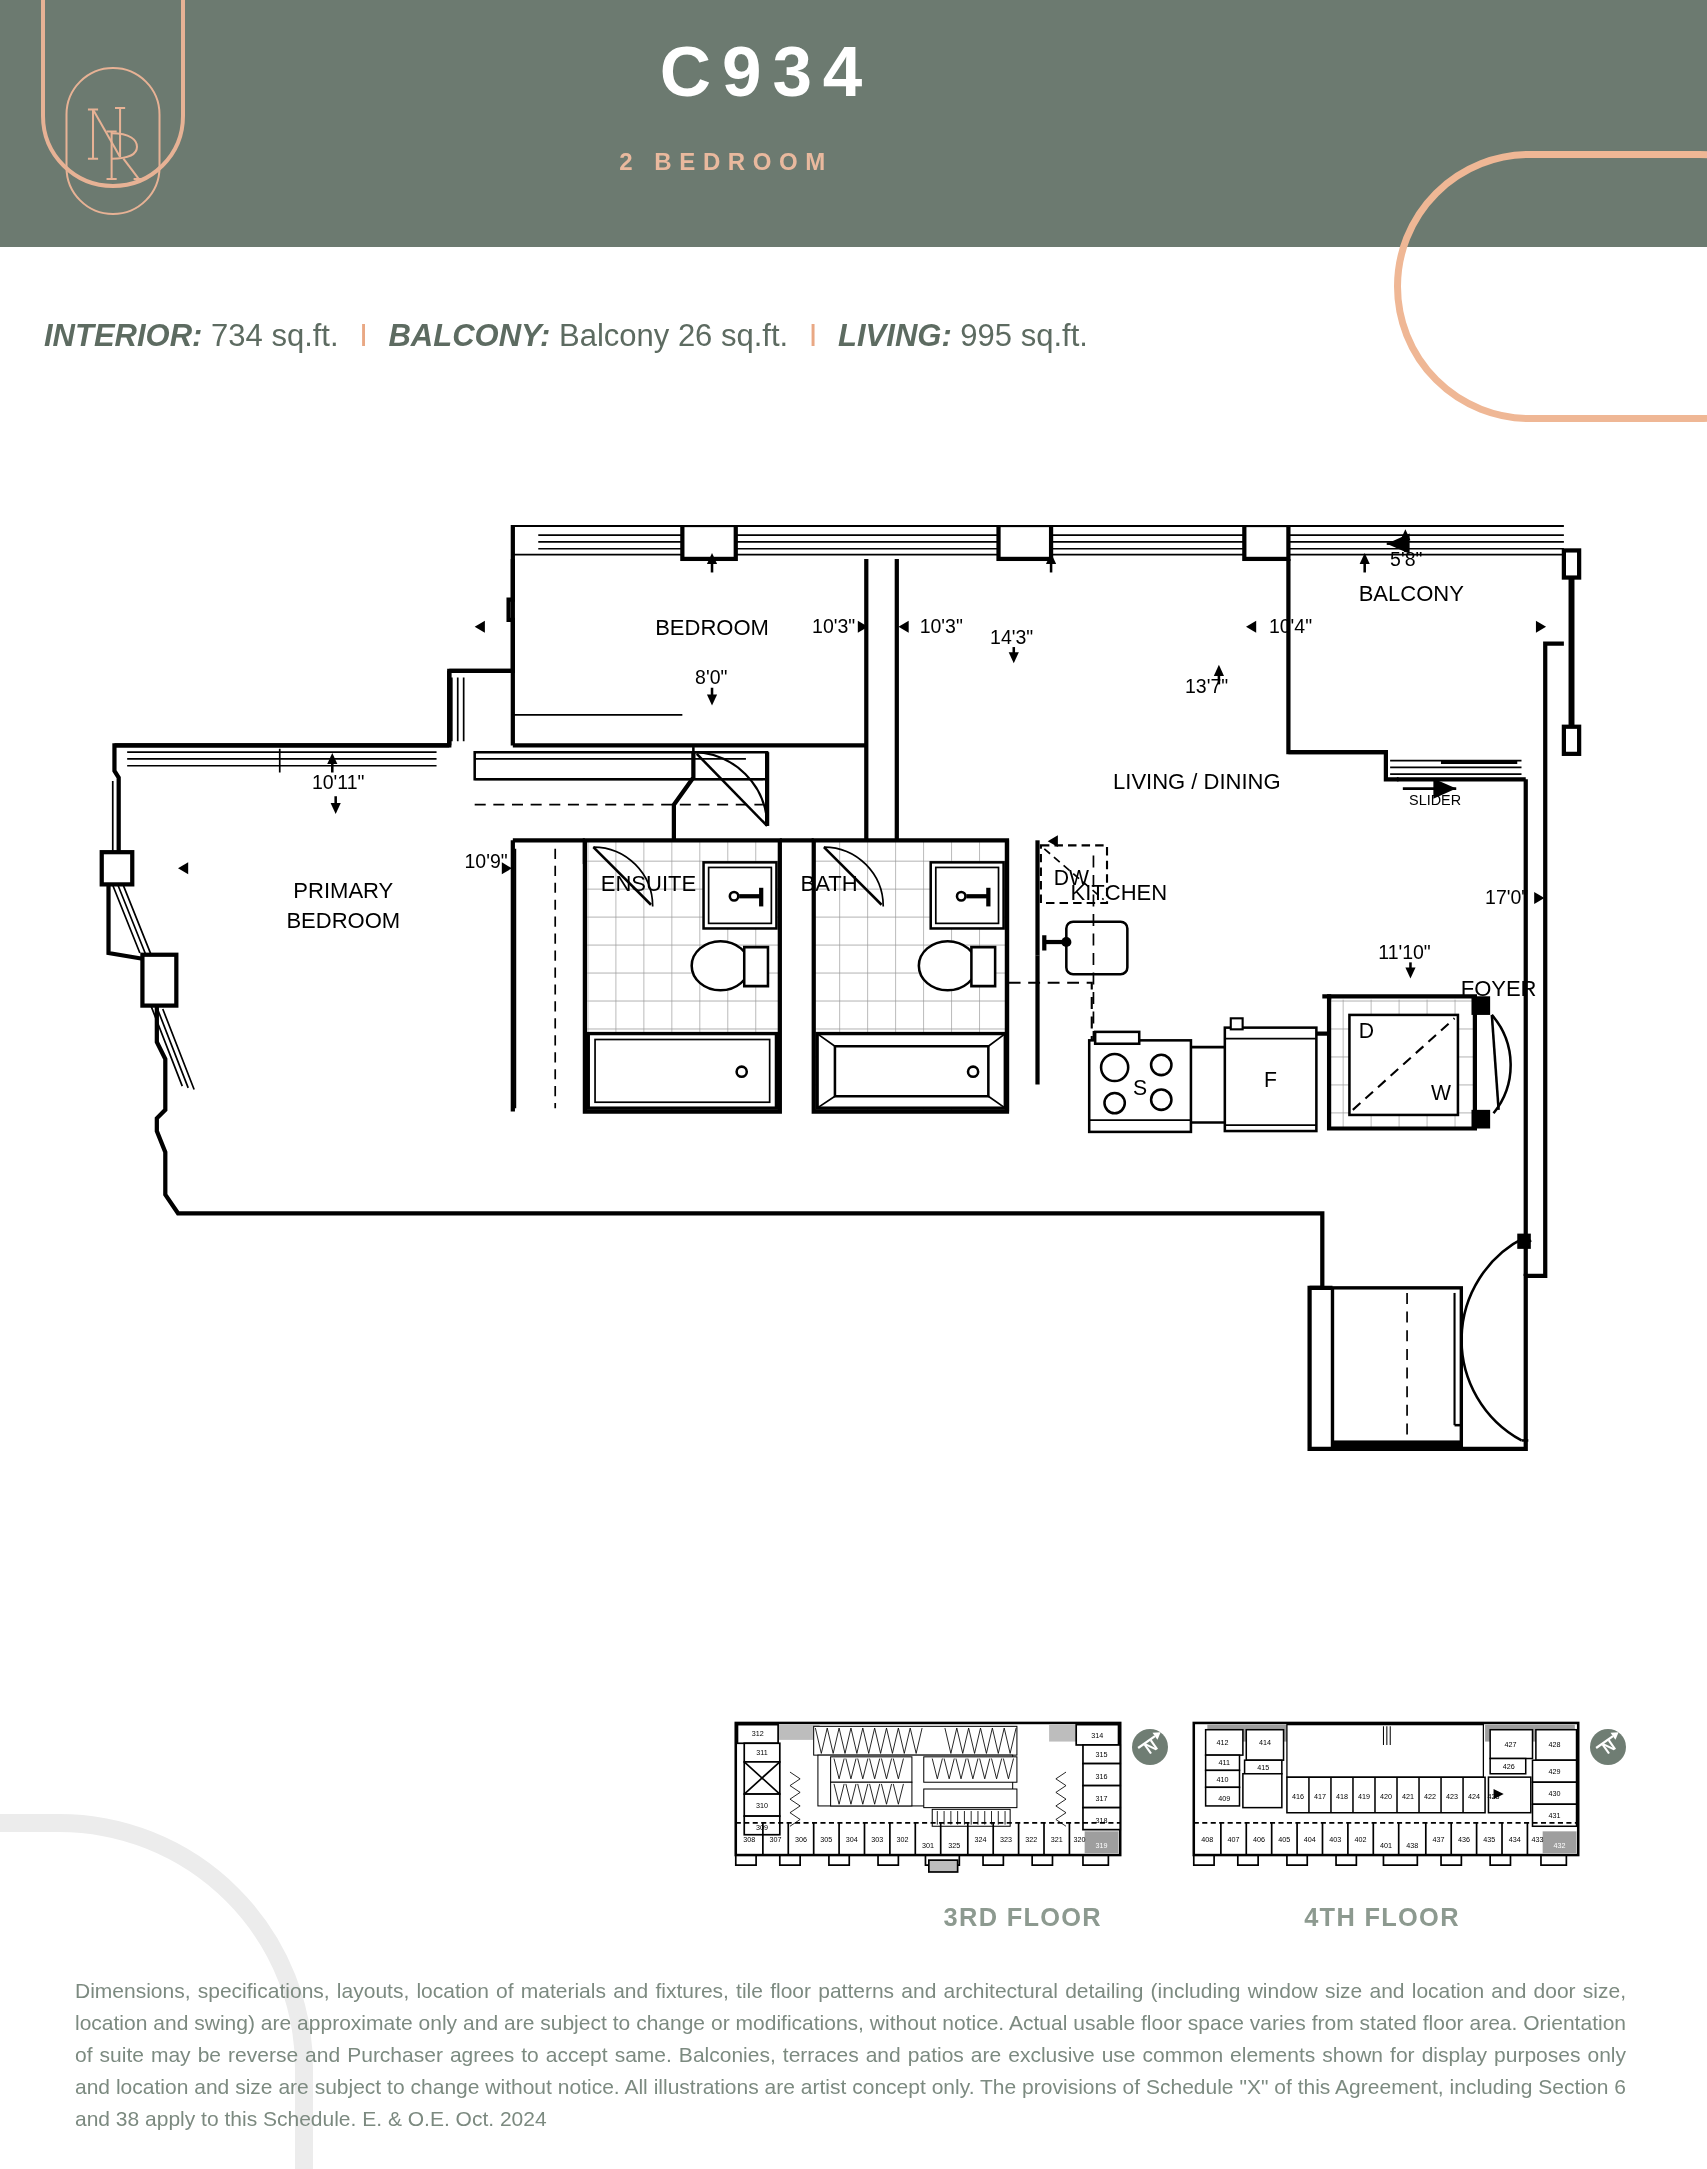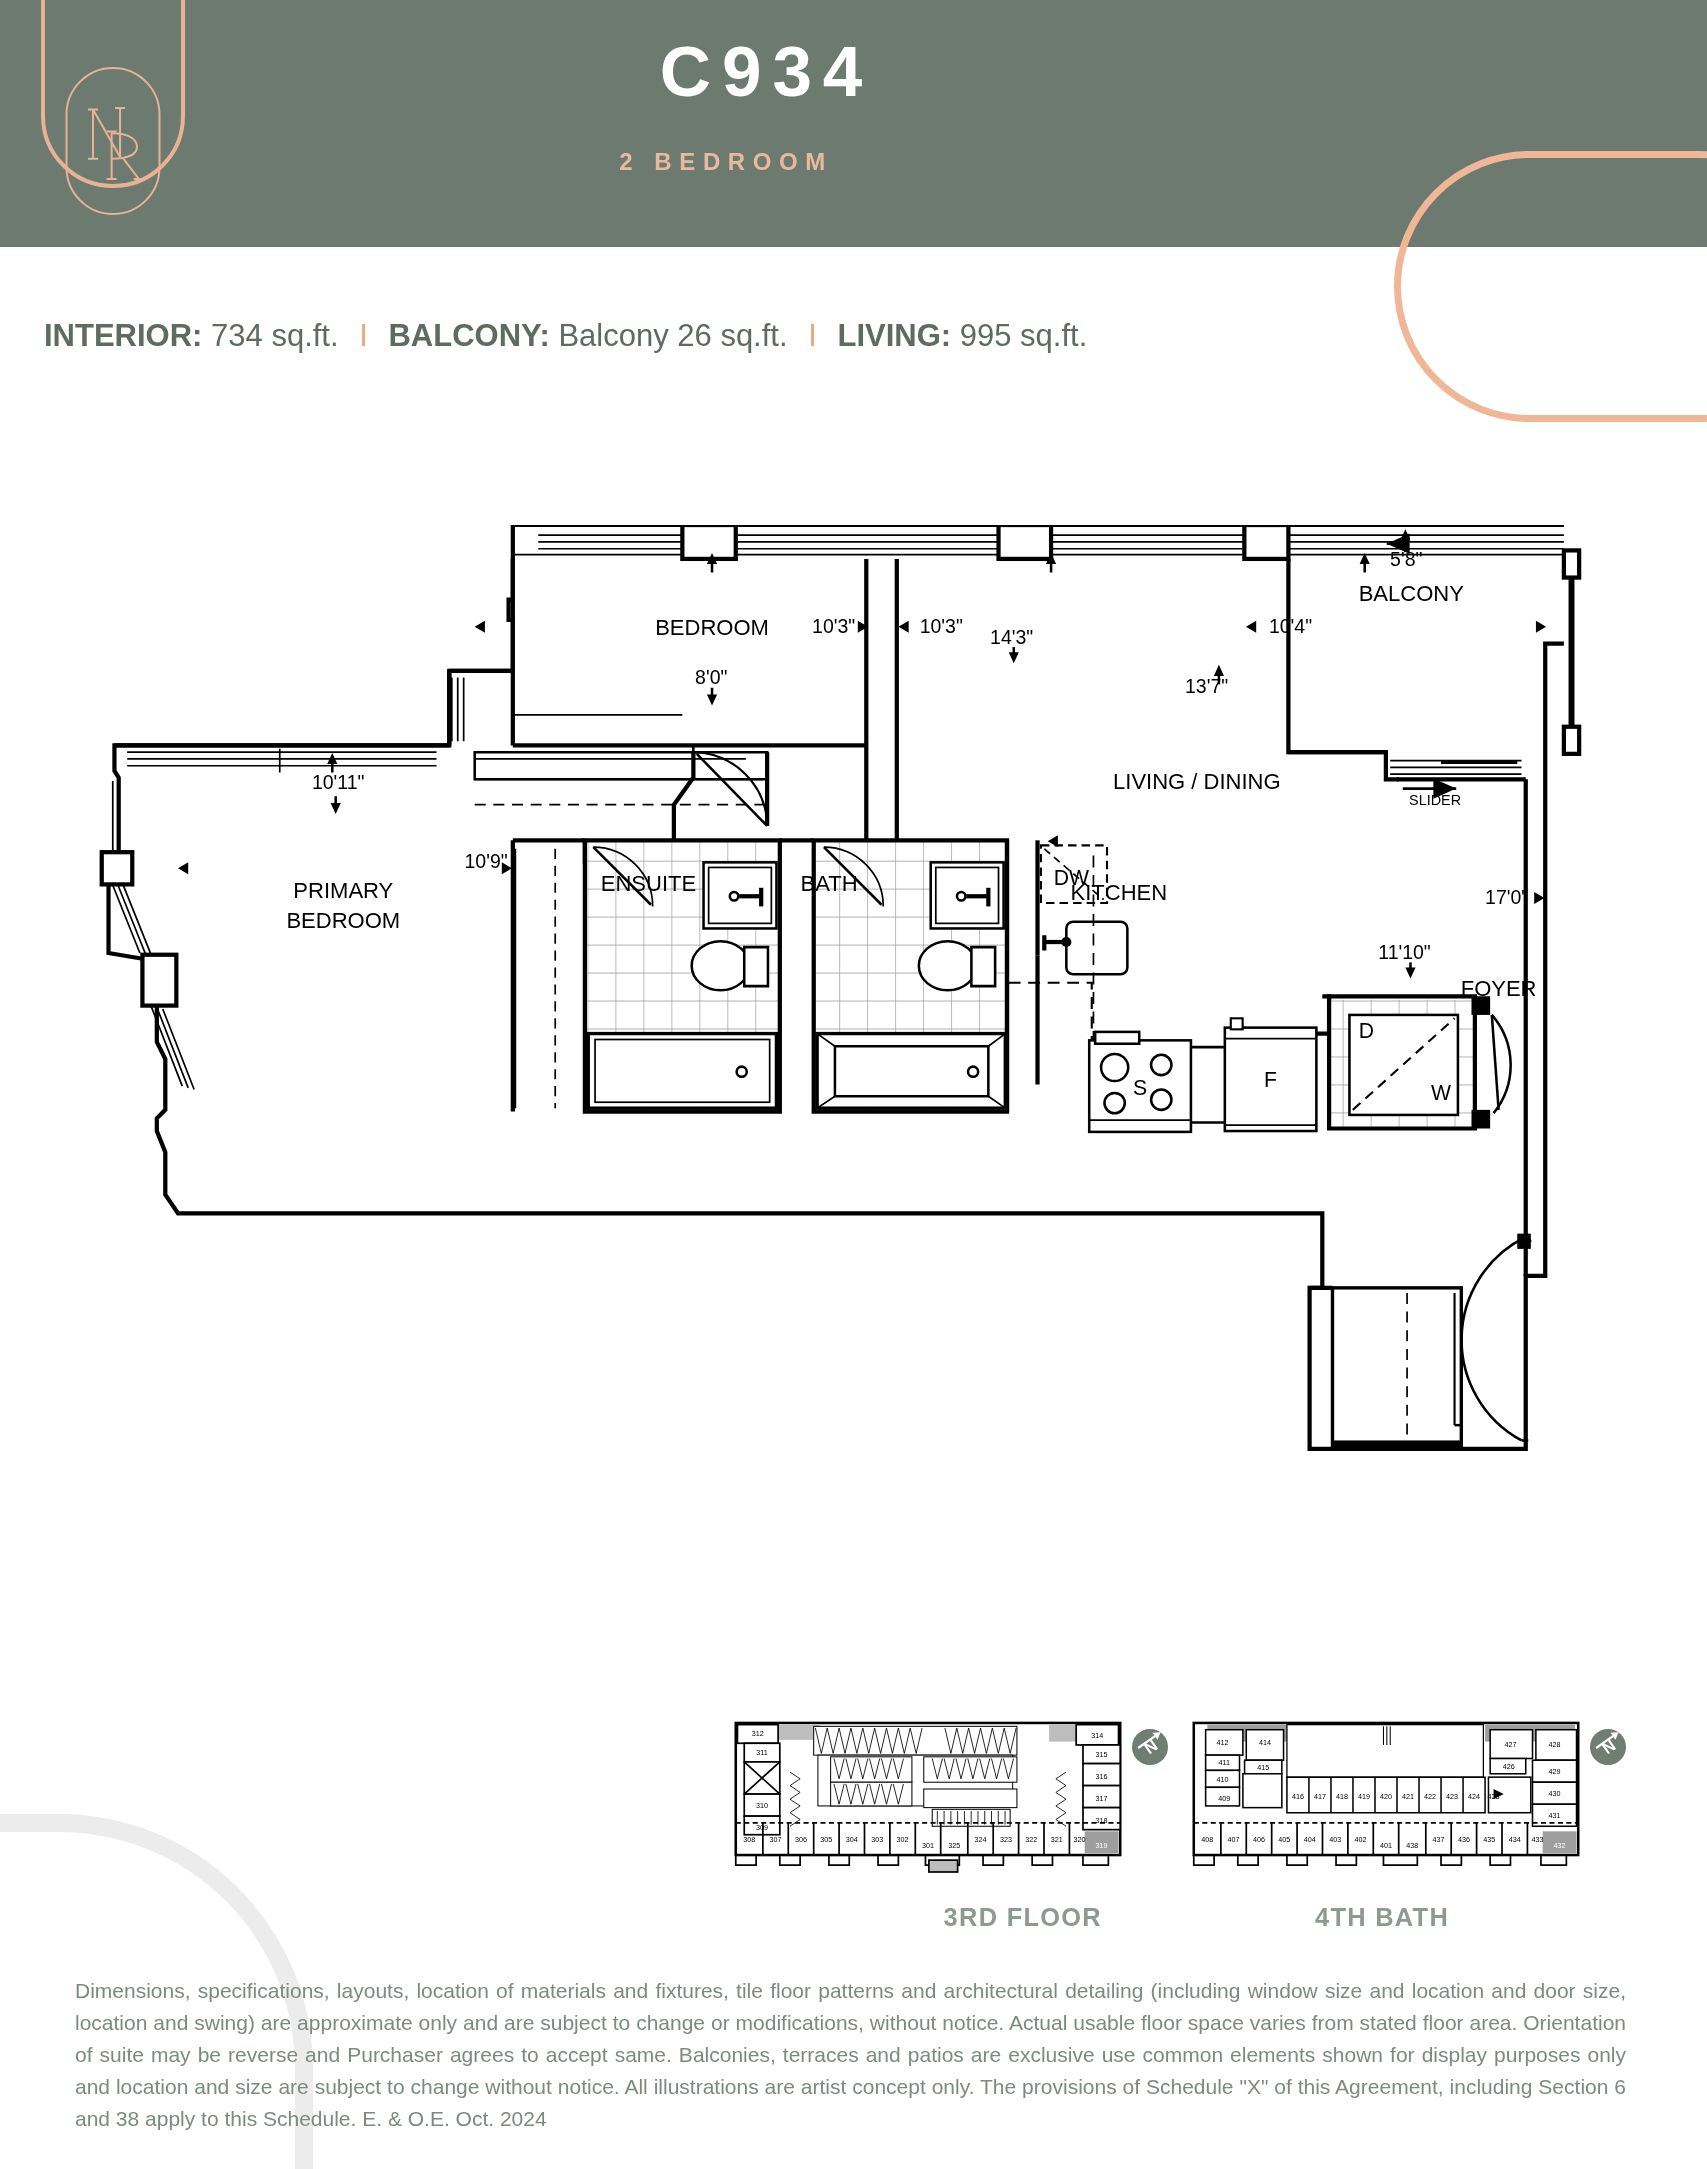--- a/index.html
+++ b/index.html
@@ -64,21 +64,21 @@
     z-index:1;
   }
 
   
   #spec-line {
     position:absolute; left:44px; top:318px;
     font-size:31px; z-index:4;
     white-space:nowrap;
     color:#5d6b61;
   }
-  #spec-line .lbl { font-weight:700; }
+  #spec-line .lbl { font-weight:700;font-style:italic; }
   #spec-line .val { font-weight:400; }
   #spec-line .sep { color:#e9a884; font-weight:400; padding:0 12px; }
 
   
   #plan-wrap {
     position:absolute; left:0; top:525px; width:1708px; height:1068px;
     z-index:3;
   }
   #plan-svg { display:block; width:1708px; height:1068px; }
 
@@ -636,16 +636,16 @@
       <text x="266" y="170">438</text>
     <text x="297" y="163">437</text>
       <text x="327" y="163">436</text>
       <text x="357" y="163">435</text>
     <text x="387" y="163">434</text>
       <text x="414" y="163">433</text>
   </g>
 </svg>
 
 <div class="keyplan-caption" id="cap-3">3RD FLOOR</div>
-<div class="keyplan-caption" id="cap-4">4TH BATH</div>
+<div class="keyplan-caption" id="cap-4">4TH FLOOR</div>
 
 <div id="disclaimer">Dimensions, specifications, layouts, location of materials and fixtures, tile floor patterns and architectural detailing (including window size and location and door size, location and swing) are approximate only and are subject to change or modifications, without notice. Actual usable floor space varies from stated floor area. Orientation of suite may be reverse and Purchaser agrees to accept same. Balconies, terraces and patios are exclusive use common elements shown for display purposes only and location and size are subject to change without notice. All illustrations are artist concept only. The provisions of Schedule "X" of this Agreement, including Section 6 and 38 apply to this Schedule. E. &amp; O.E. Oct. 2024</div>
 
 
 </body></html>

